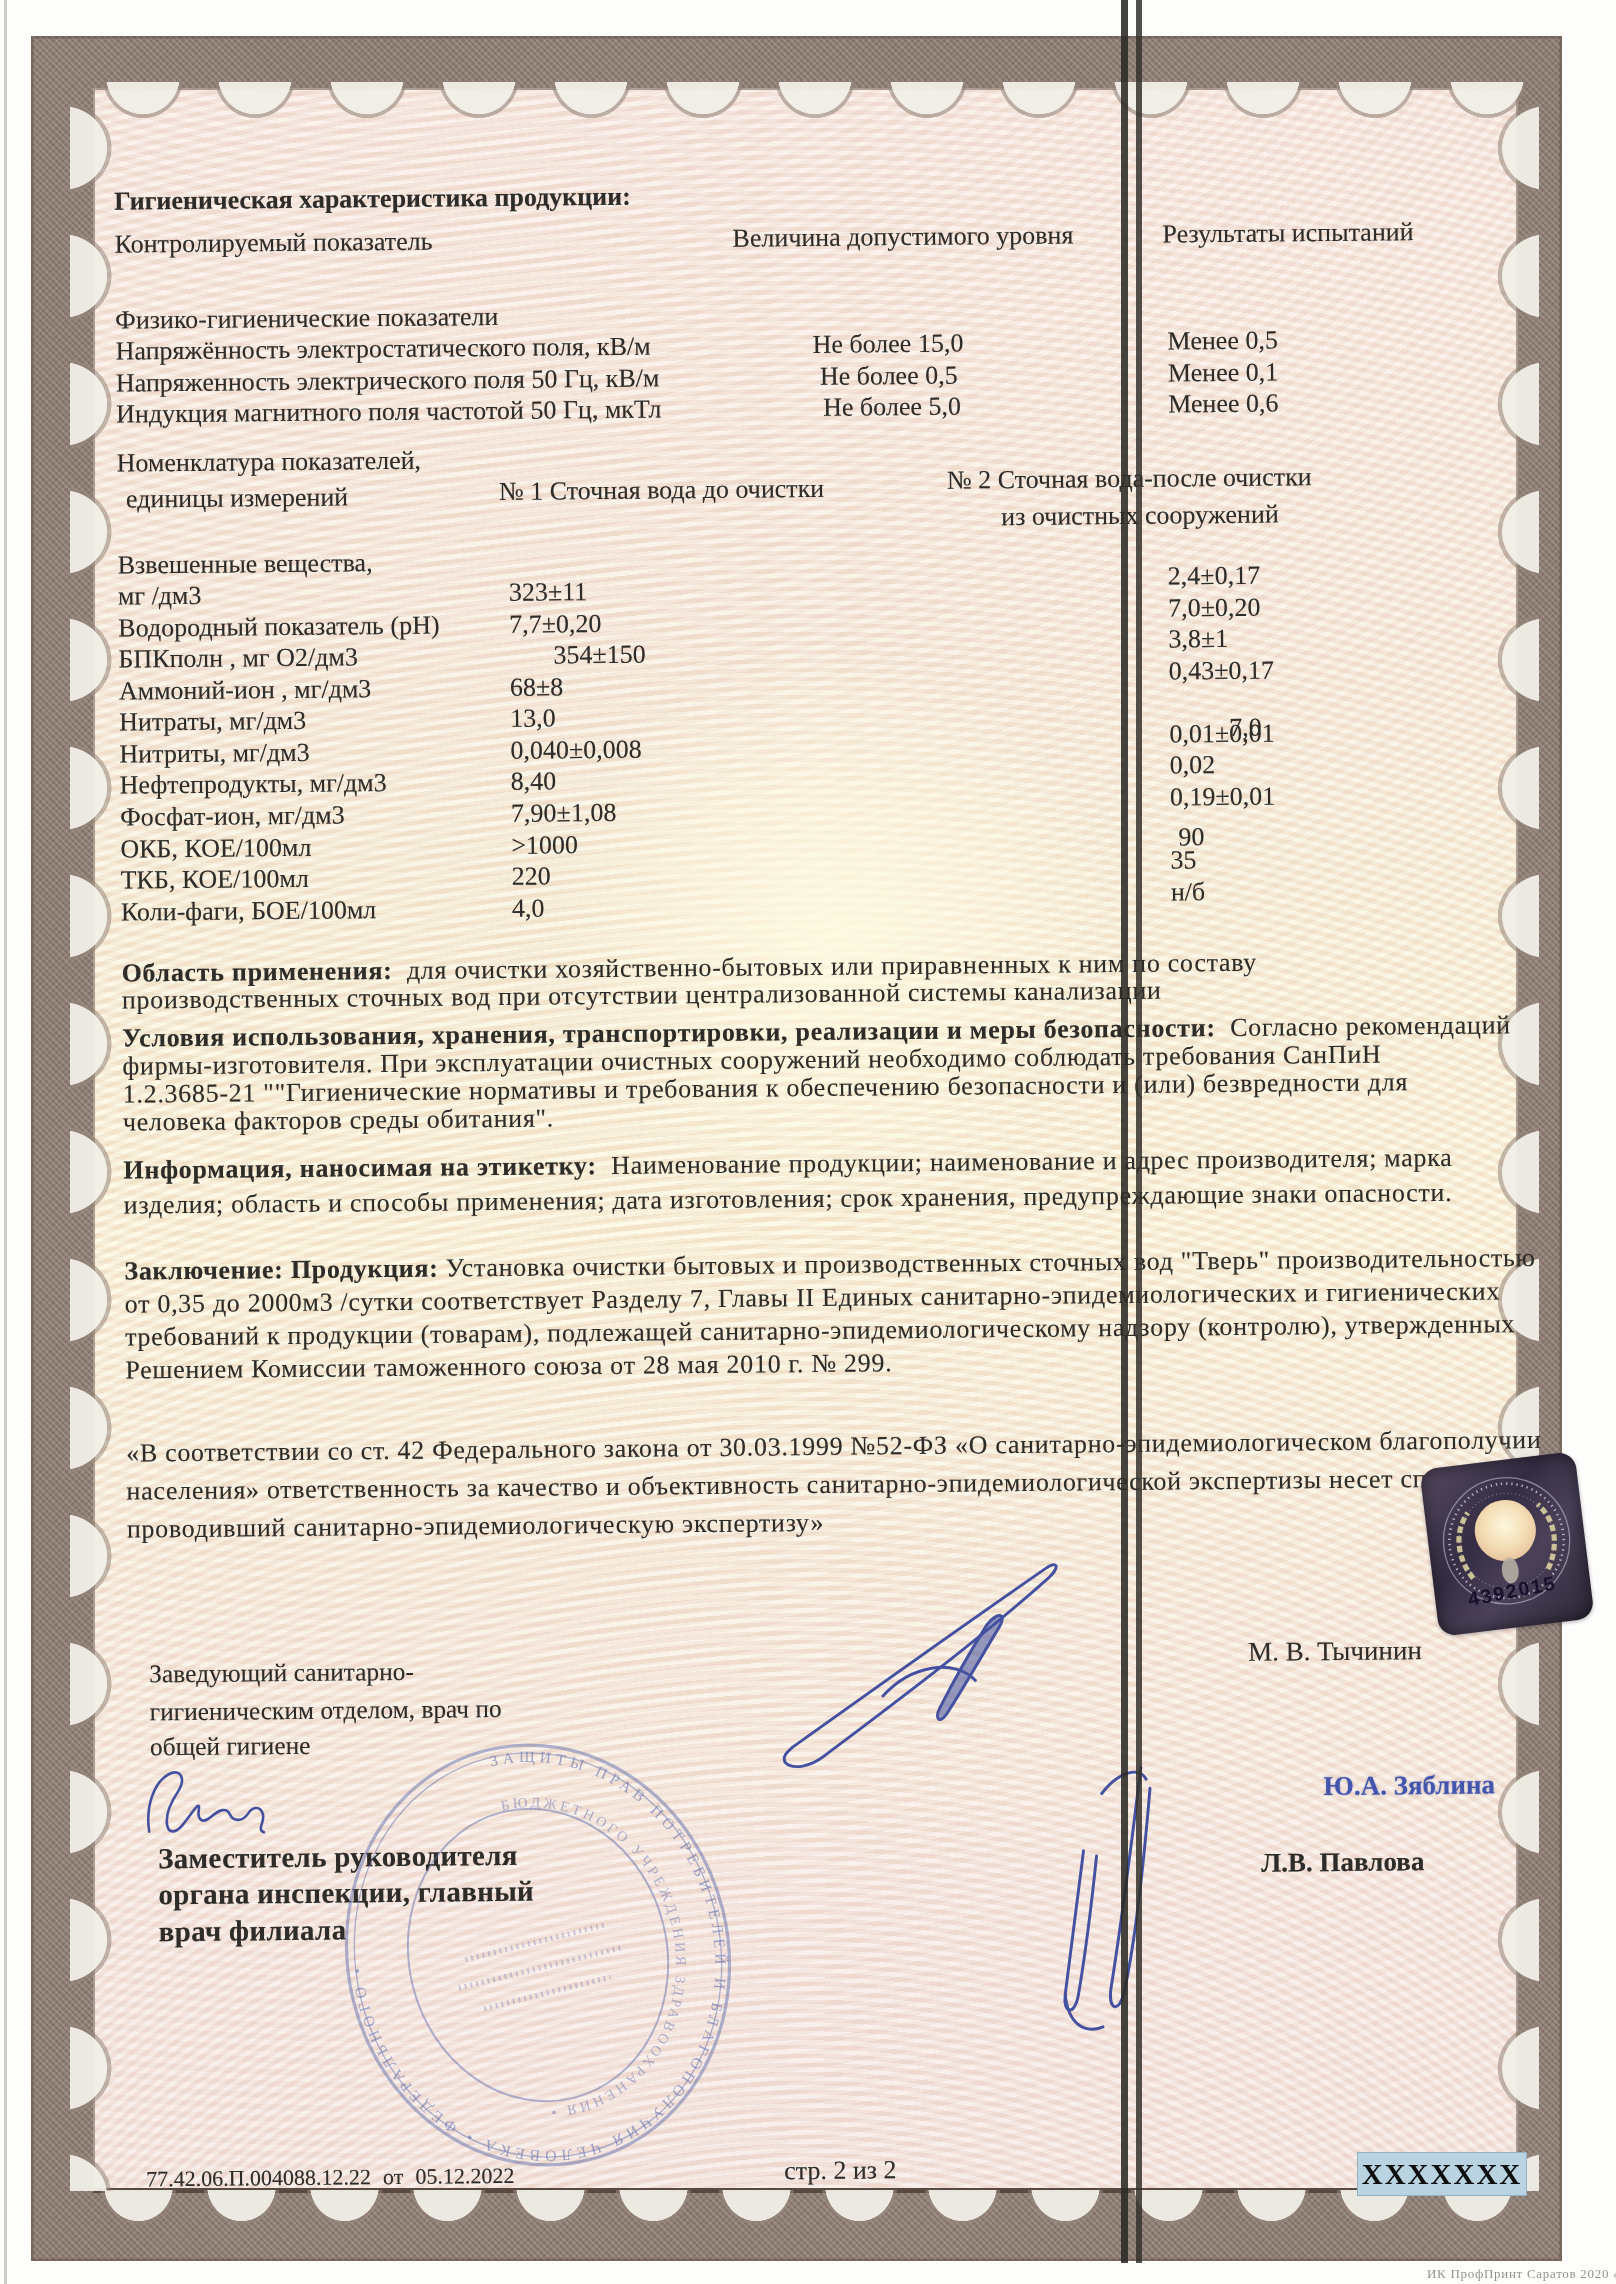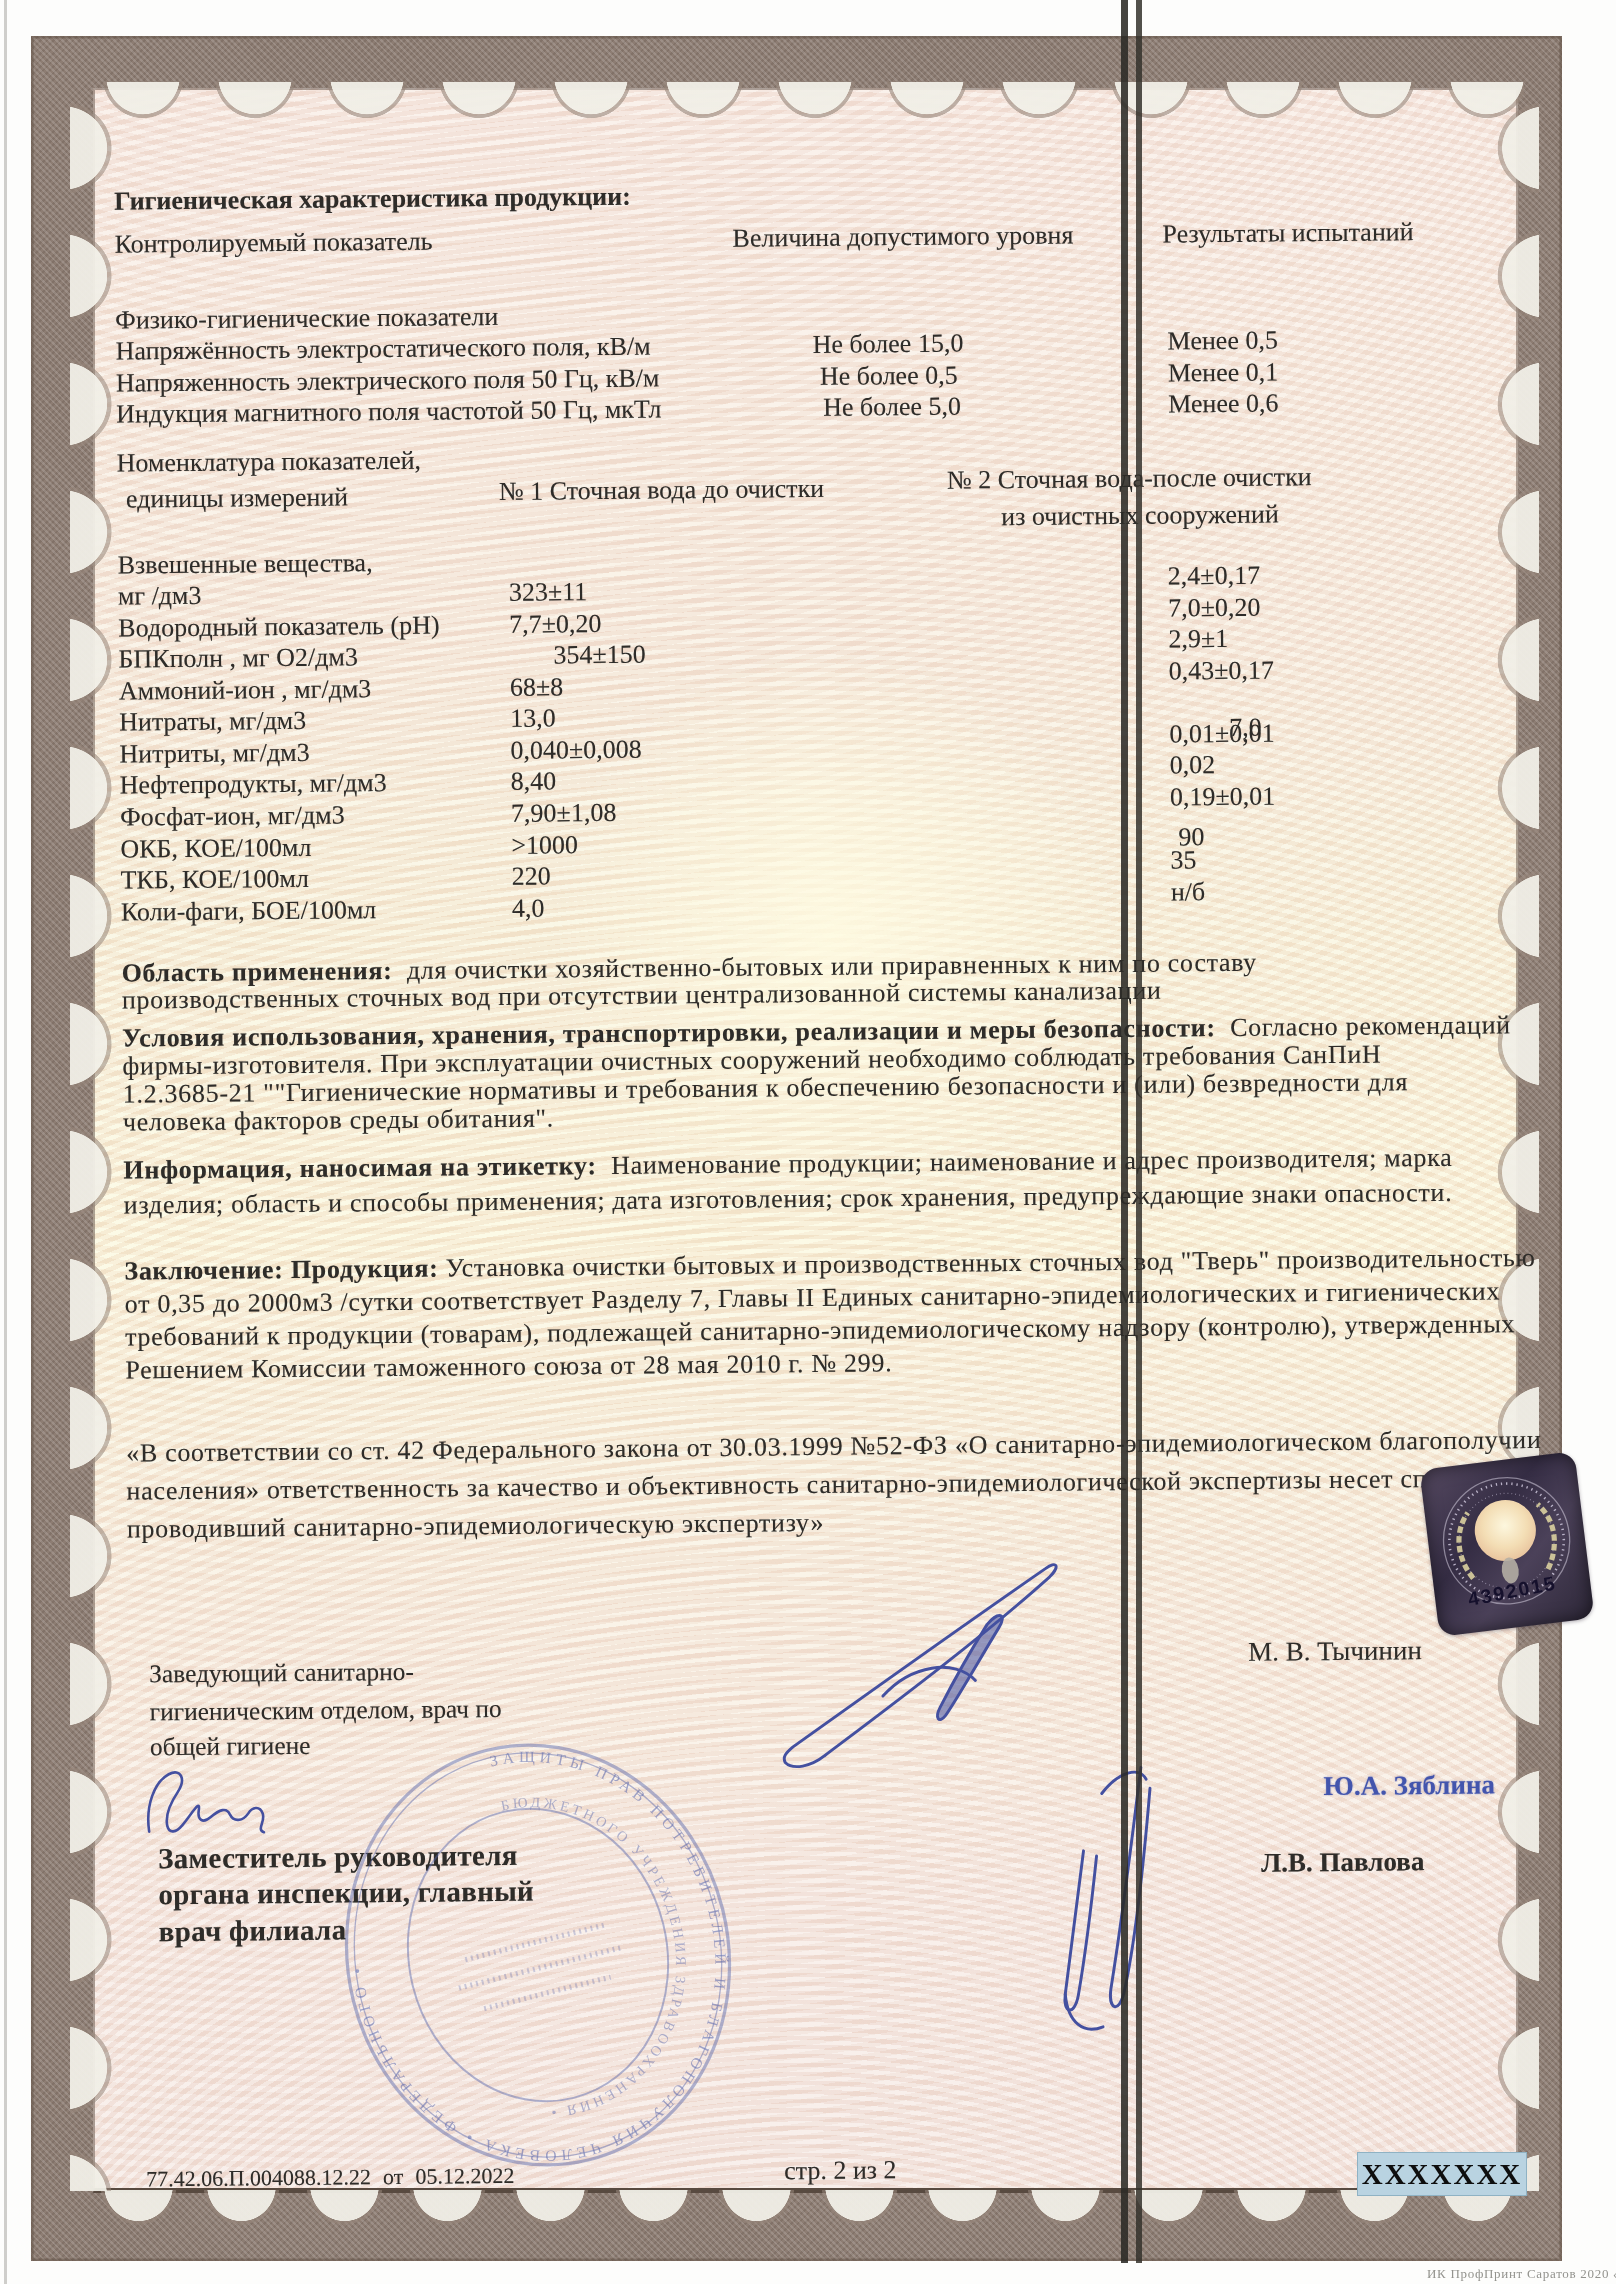--- a/index.html
+++ b/index.html
@@ -141,21 +141,21 @@
       <span class="s2v2" style="left:1050px;">2,4±0,17</span>
     </div>
     <div class="t row-abs" style="left:121px;top:609px;width:1395px;">
       <span class="c1">Водородный показатель (рН)</span>
       <span style="left:391px;">7,7±0,20</span>
       <span class="s2v2" style="left:1050px;">7,0±0,20</span>
     </div>
     <div class="t row-abs" style="left:121px;top:640px;width:1395px;">
       <span class="c1">БПКполн , мг О2/дм3</span>
       <span style="left:391px;margin-left:44px;">354±150</span>
-      <span class="s2v2" style="left:1050px;">2,9±1</span>
+      <span class="s2v2" style="left:1050px;">3,8±1</span>
     </div>
     <div class="t row-abs" style="left:121px;top:672px;width:1395px;">
       <span class="c1">Аммоний-ион ,  мг/дм3</span>
       <span style="left:391px;">68±8</span>
       <span class="s2v2" style="left:1050px;">0,43±0,17</span>
     </div>
     <div class="t row-abs" style="left:121px;top:703px;width:1395px;">
       <span class="c1">Нитраты,  мг/дм3</span>
       <span style="left:391px;">13,0</span>
       <span class="s2v2" style="left:1110px;margin-top:26px;">7,0</span>

